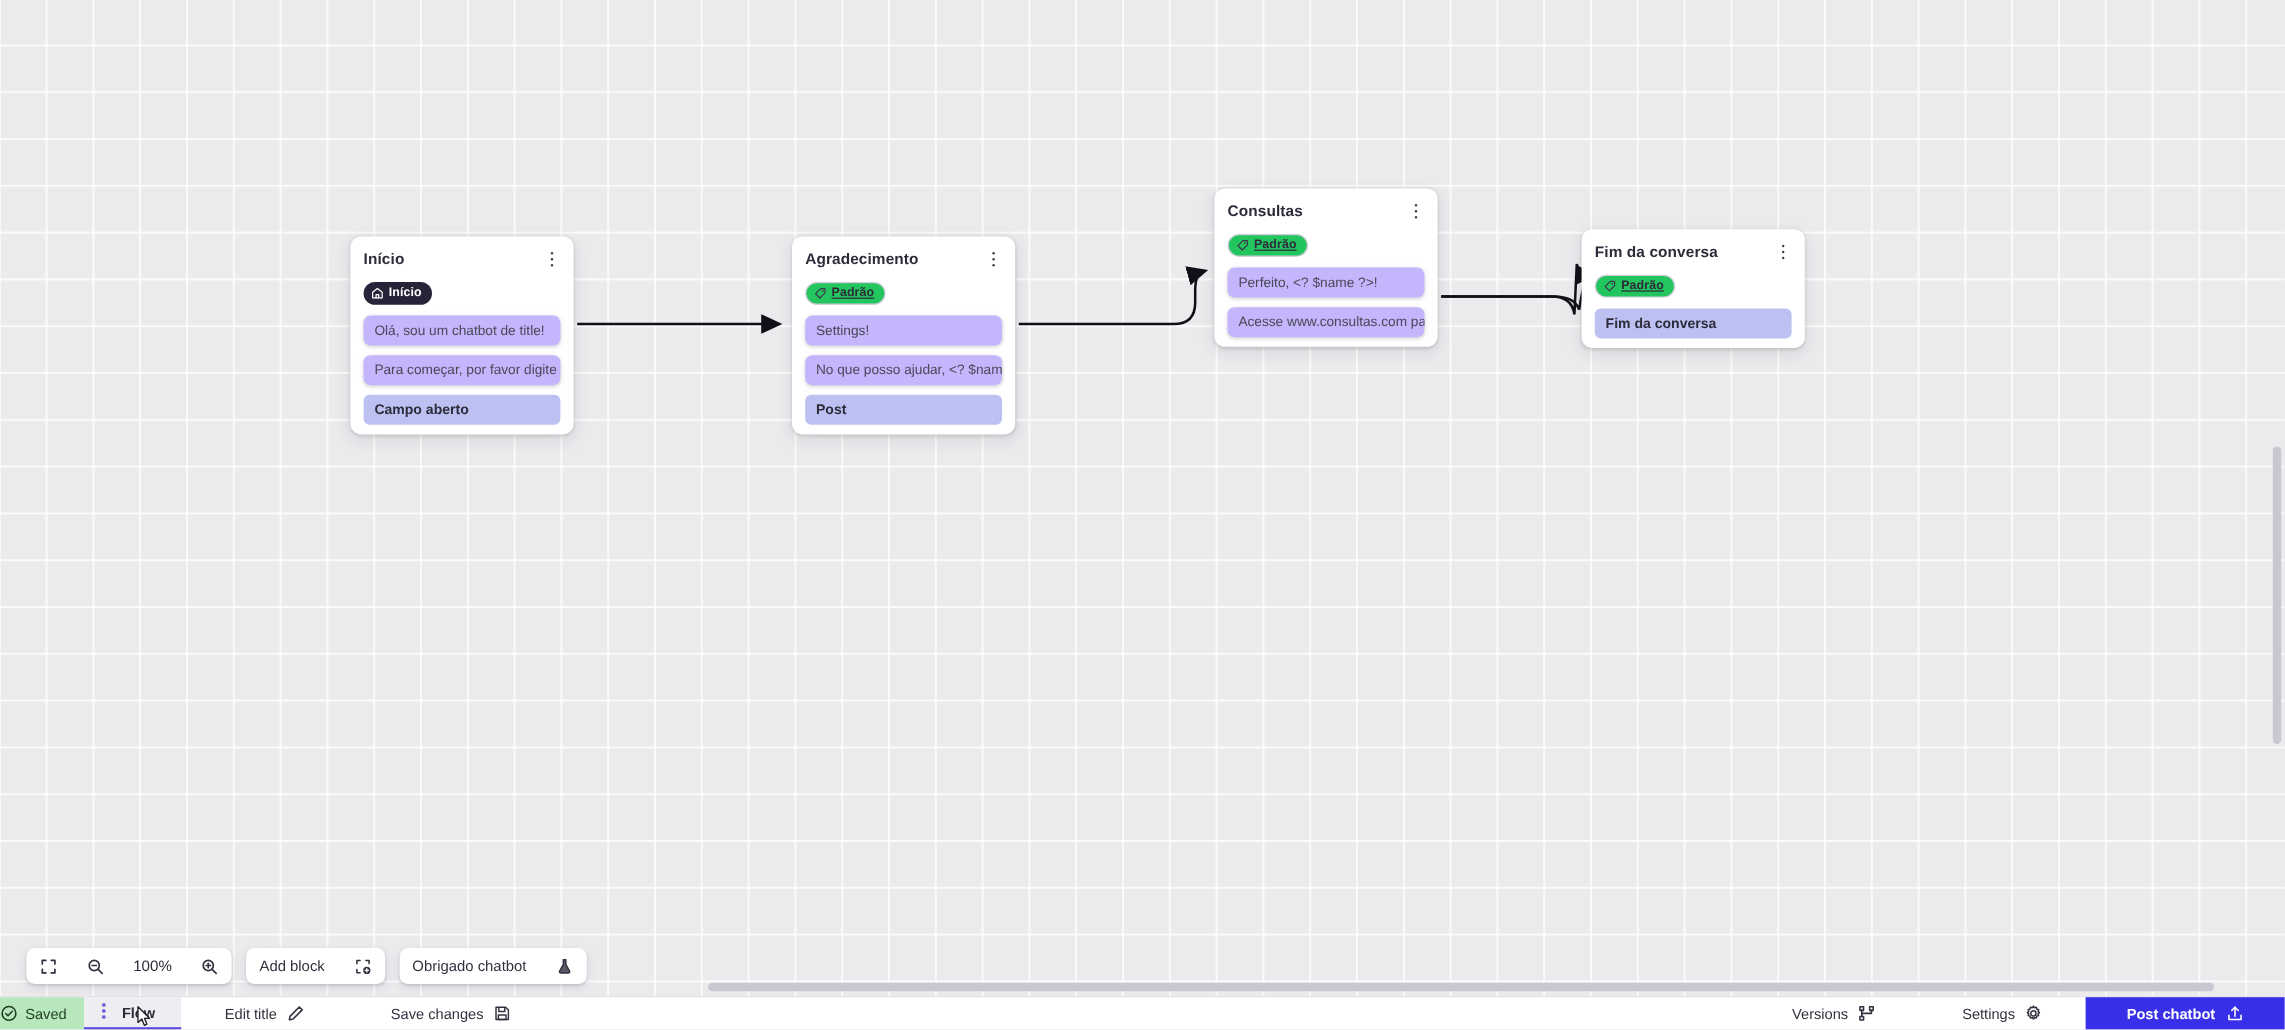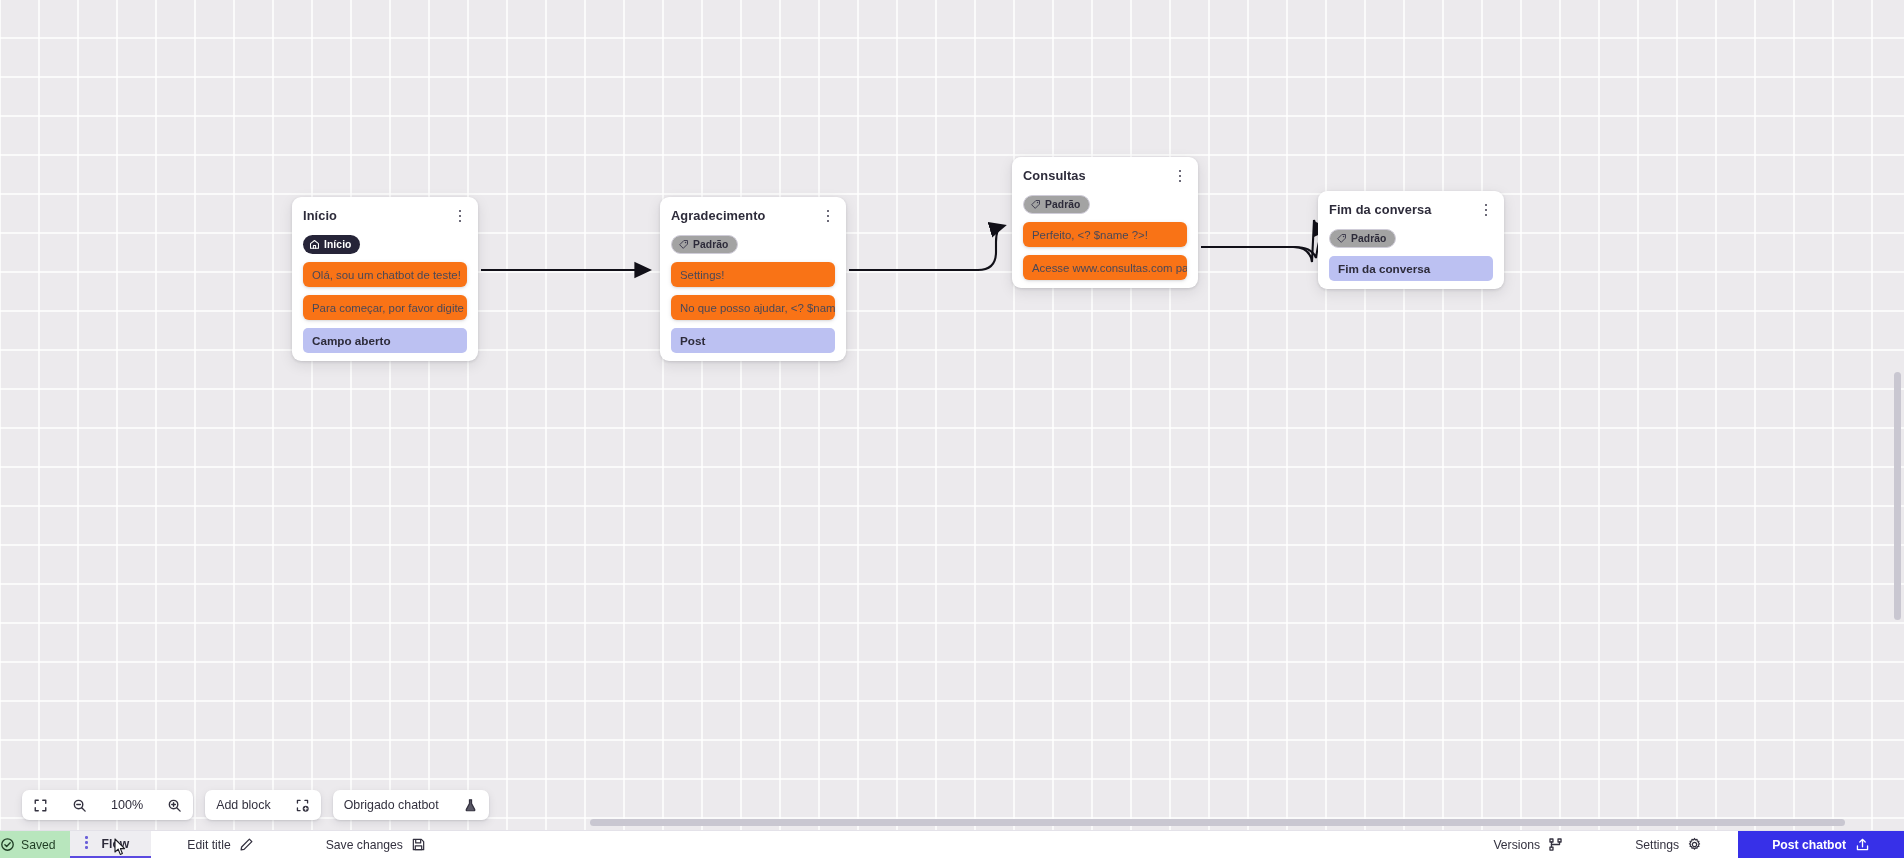--- a/index.html
+++ b/index.html
@@ -66,27 +66,27 @@
   .badge-row { margin-top: 9px; }
   .badge {
     display: inline-flex; align-items: center; gap: 4px;
     height: 19px; padding: 0 8px 0 6px;
     border-radius: 10px;
     font-size: 10.3px; font-weight: 700;
     letter-spacing: .1px;
     white-space: nowrap;
   }
   .badge.dark { background: #262438; color: #ffffff; }
-  .badge.outline { background: #a3a3a3; color: #2d2b3a; border: 1px solid #cfccd8; }
+  .badge.outline { background: #22c55e; color: #2d2b3a; border: 1px solid #cfccd8; text-decoration: underline; }
 
   .ico { width: 11px; height: 11px; display:block; flex:0 0 auto; }
 
   .msg {
     margin-top: 8px;
-    background: #f97316;
+    background: #c4b5fd;
     border-radius: 6px;
     box-shadow: 0 1px 2px rgba(25,25,40,0.10), 0 1px 5px rgba(25,25,40,0.09);
     height: 25px;
     display: flex; align-items: center;
     padding: 0 9px;
     font-size: 11.4px;
     color: #4a4857;
     white-space: nowrap;
     overflow: hidden;
   }
@@ -245,21 +245,21 @@
     </div>
     <div class="badge-row">
       <span class="badge dark">
         <svg class="ico" viewBox="0 0 16 16" fill="none" stroke="#ffffff" stroke-width="1.5" stroke-linejoin="round" stroke-linecap="round">
           <path d="M2.2 6.6 L8 2.2 L13.8 6.6 L13.8 13.4 L2.2 13.4 Z"></path>
           <path d="M6.4 13.4 L6.4 9.4 L9.6 9.4 L9.6 13.4"></path>
         </svg>
         <span>Início</span>
       </span>
     </div>
-    <div class="msg">Olá, sou um chatbot de teste!</div>
+    <div class="msg">Olá, sou um chatbot de title!</div>
     <div class="msg">Para começar, por favor digite o ...</div>
     <div class="pill">Campo aberto</div>
   </div>
 
   <div class="node" id="node-agradecimento">
     <div class="node-head">
       <div class="node-title">Agradecimento</div>
       <div class="kebab">
           <i></i>
           <i></i>

